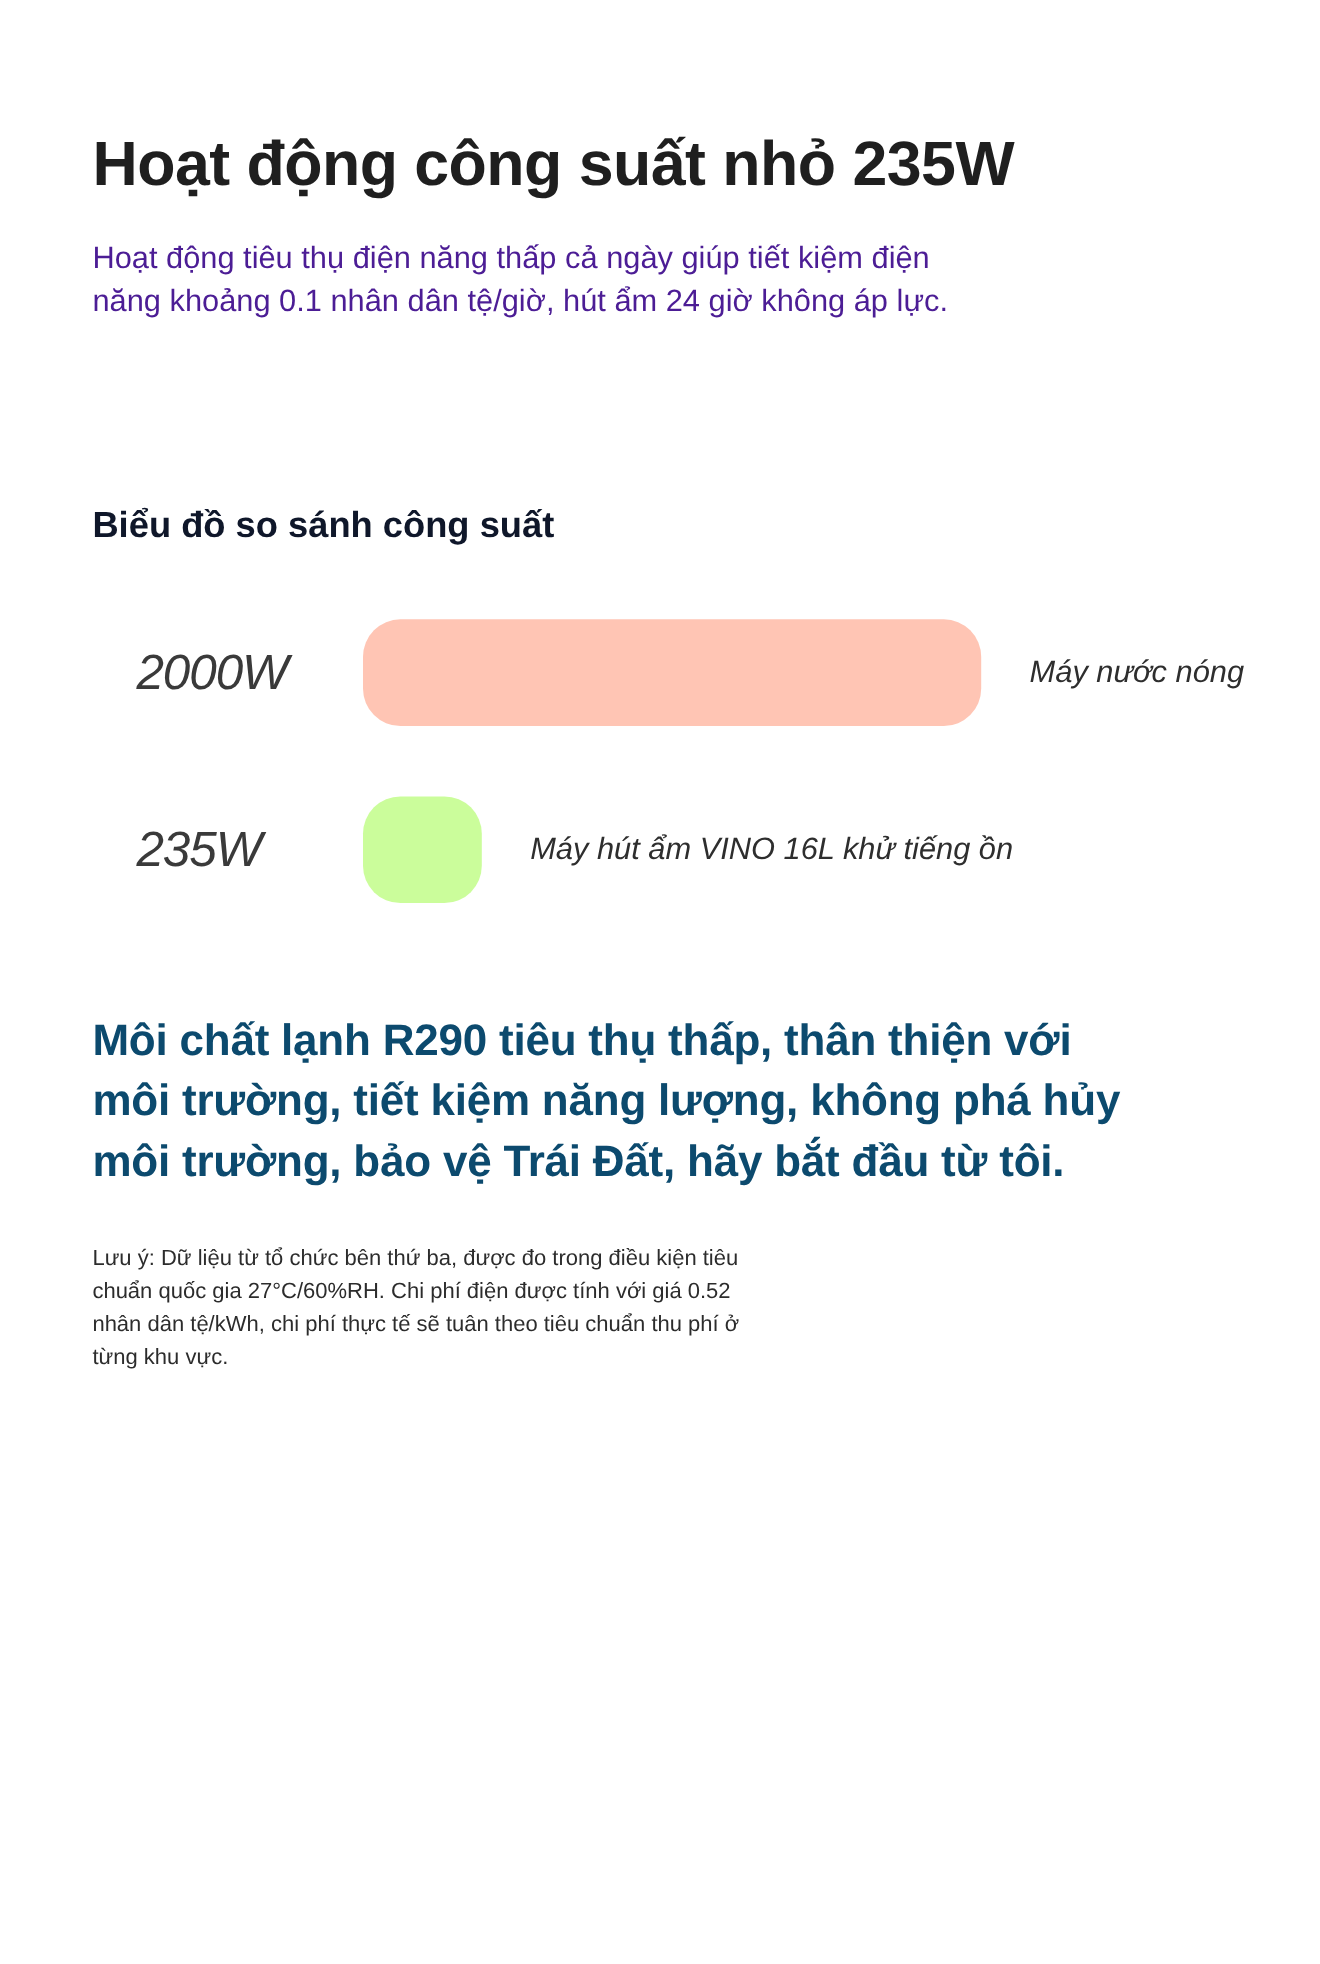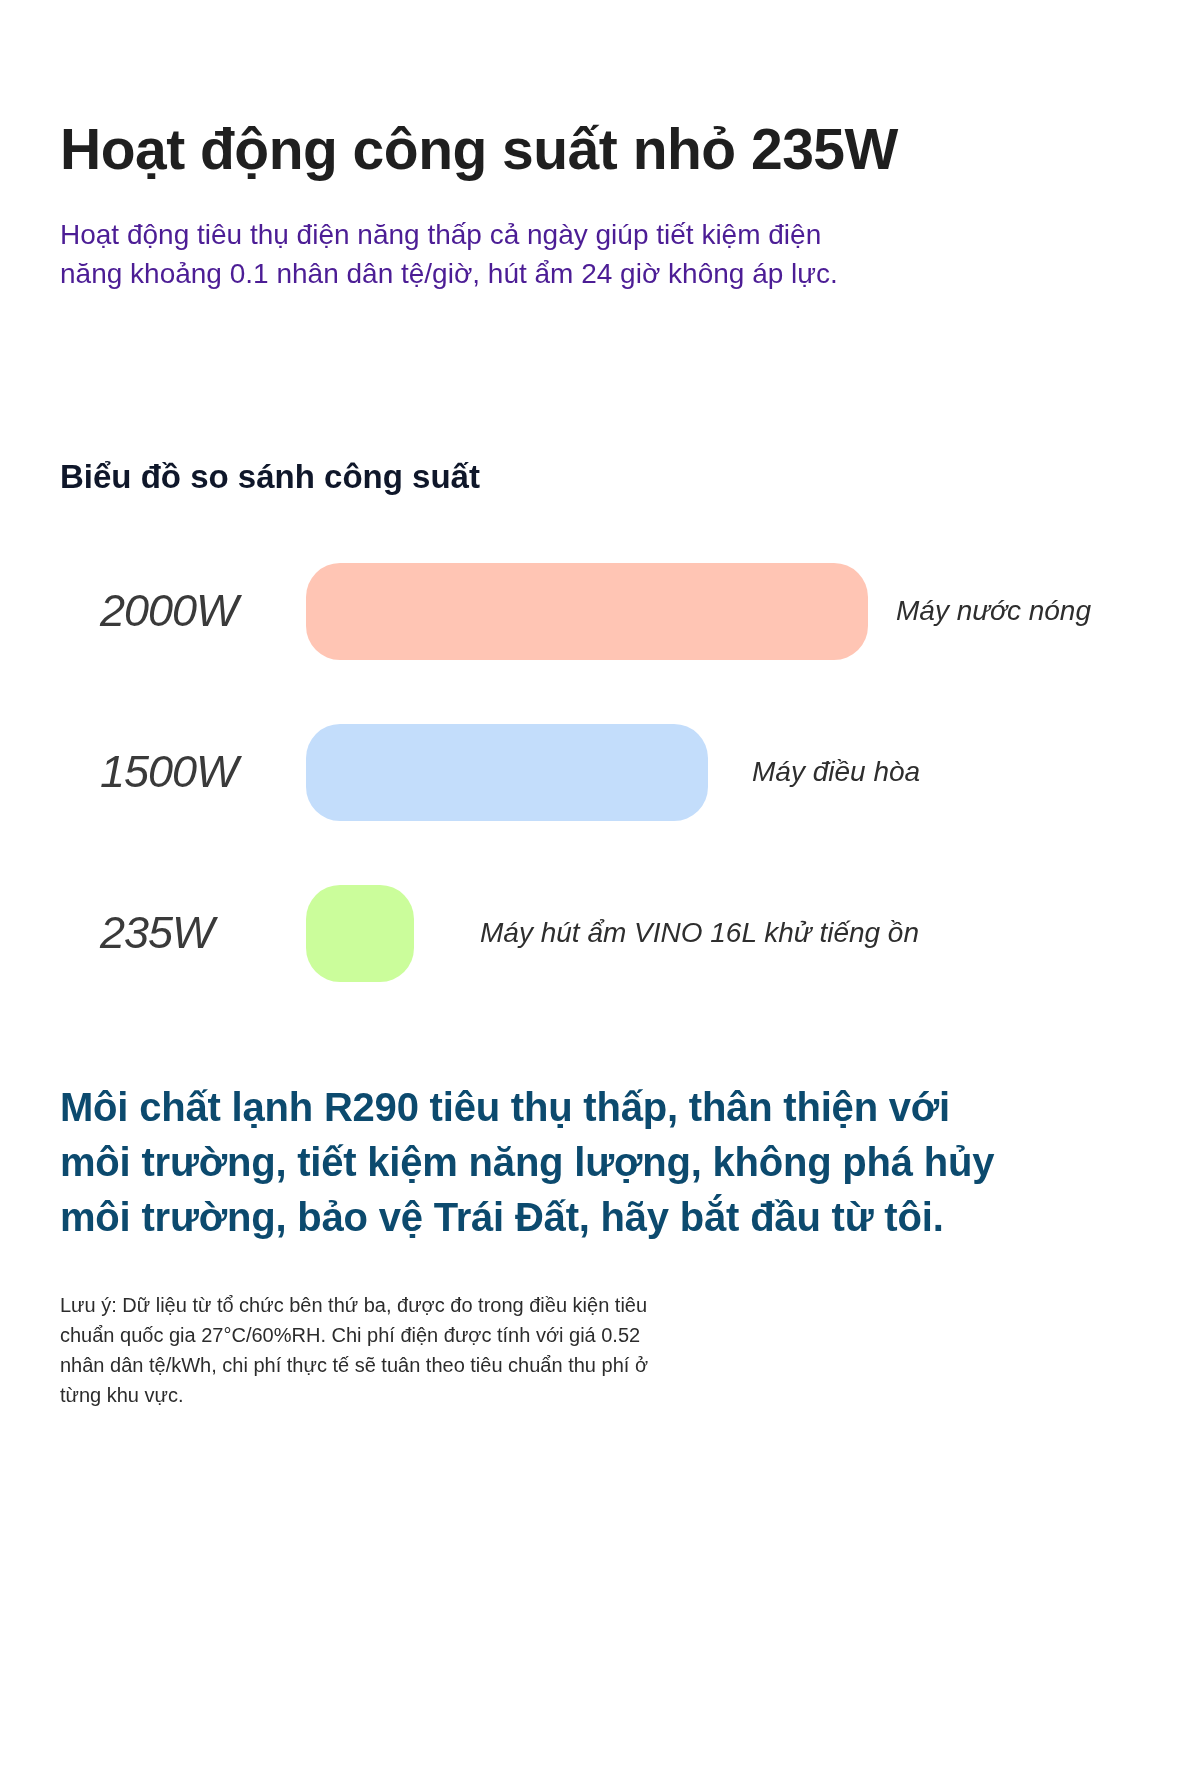--- a/index.html
+++ b/index.html
@@ -12,21 +12,21 @@
     height: 1785px;
     overflow: hidden;
     font-family: "Liberation Sans", "DejaVu Sans", sans-serif;
     color: #262626;
     -webkit-font-smoothing: antialiased;
   }
   .page {
     box-sizing: border-box;
     width: 1200px;
     height: 1785px;
-    padding: 118px 96px 0 60px;
+    padding: 118px 96px 0 84px;
   }
   .title {
     margin: 0;
     font-size: 57px;
     line-height: 1.1;
     font-weight: 700;
     letter-spacing: -0.5px;
     color: #1f1f1f;
     white-space: pre-line;
   }
@@ -71,21 +71,21 @@
     flex: 0 0 auto;
     
   }
   .appliance {
     font-size: 28px;
     font-weight: 400;
     color: #2e2e2e;
     flex: 0 0 auto;
     white-space: nowrap;
   }
-  .row:nth-child(1) .appliance { margin-left: 28px; }
+  .row:nth-child(1) .appliance { margin-left: 44px; }
   .row:nth-child(2) .appliance { margin-left: 44px; }
   .row:nth-child(3) .appliance { margin-left: 66px; }
   .row:nth-child(4) .appliance { margin-left: 64px; font-weight: 700; font-size: 29px; }
   .row:nth-child(4) .bar { height: 105px; border-radius: 30px; }
   .eco-paragraph {
     margin: 98px 0 0 0;
     font-size: 40px;
     line-height: 1.38;
     font-weight: 600;
     letter-spacing: -0.2px;
@@ -115,25 +115,20 @@
     <h2 class="chart-heading">Biểu đồ so sánh công suất</h2>
 
     <div class="rows">
 
       <div class="row">
         <div class="watt">2000W</div>
         <div class="bar" style="width: 562px; background: rgb(255, 197, 180);"></div>
         <div class="appliance">Máy nước nóng</div>
       </div>
 
-      <div class="row">
-        <div class="watt">1500W</div>
-        <div class="bar" style="width: 402px; background: rgb(195, 221, 251);"></div>
-        <div class="appliance">Máy điều hòa</div>
-      </div>
 
 
       <div class="row">
         <div class="watt">235W</div>
         <div class="bar" style="width: 108px; background: rgb(203, 253, 155);"></div>
         <div class="appliance">Máy hút ẩm VINO 16L khử tiếng ồn</div>
       </div>
 
     </div>
   </section>

